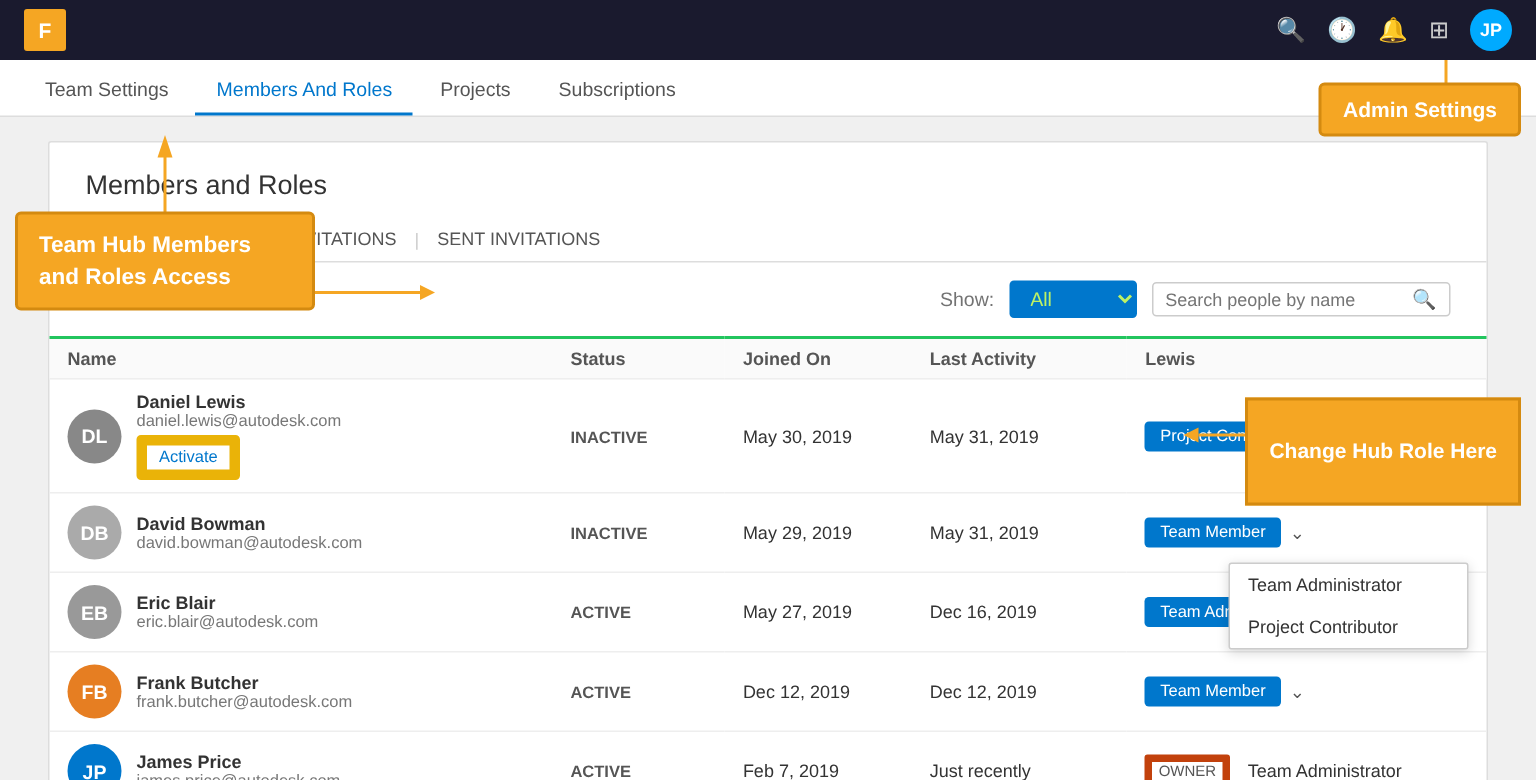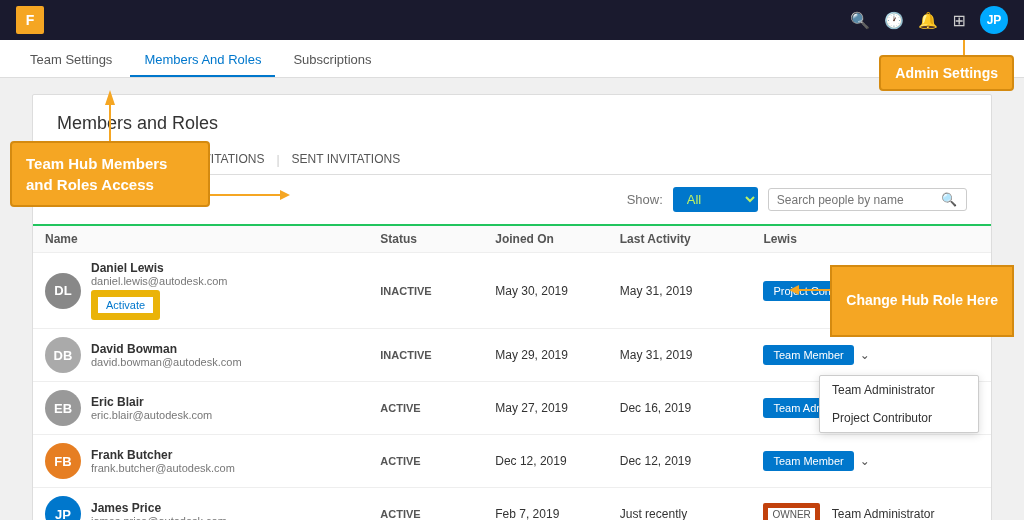--- a/index.html
+++ b/index.html
@@ -297,20 +297,21 @@
       <span>🕐</span>
       <span>🔔</span>
       <span>⊞</span>
       <div class="avatar-circle">JP</div>
     </div>
   </div>
 
   <div class="sec-nav">
     <div class="sec-nav-tab">Team Settings</div>
     <div class="sec-nav-tab active">Members And Roles</div>
+    <div class="sec-nav-tab">Projects</div>
     <div class="sec-nav-tab">Subscriptions</div>
   </div>
 
   <div style="padding: 0 16px; position: relative;">
     <div class="page-content">
       <div class="page-header">Members and Roles</div>
 
       <div class="sub-tabs">
         <span class="sub-tab active">PEOPLE</span>
         <span class="sub-tab-sep">|</span>

